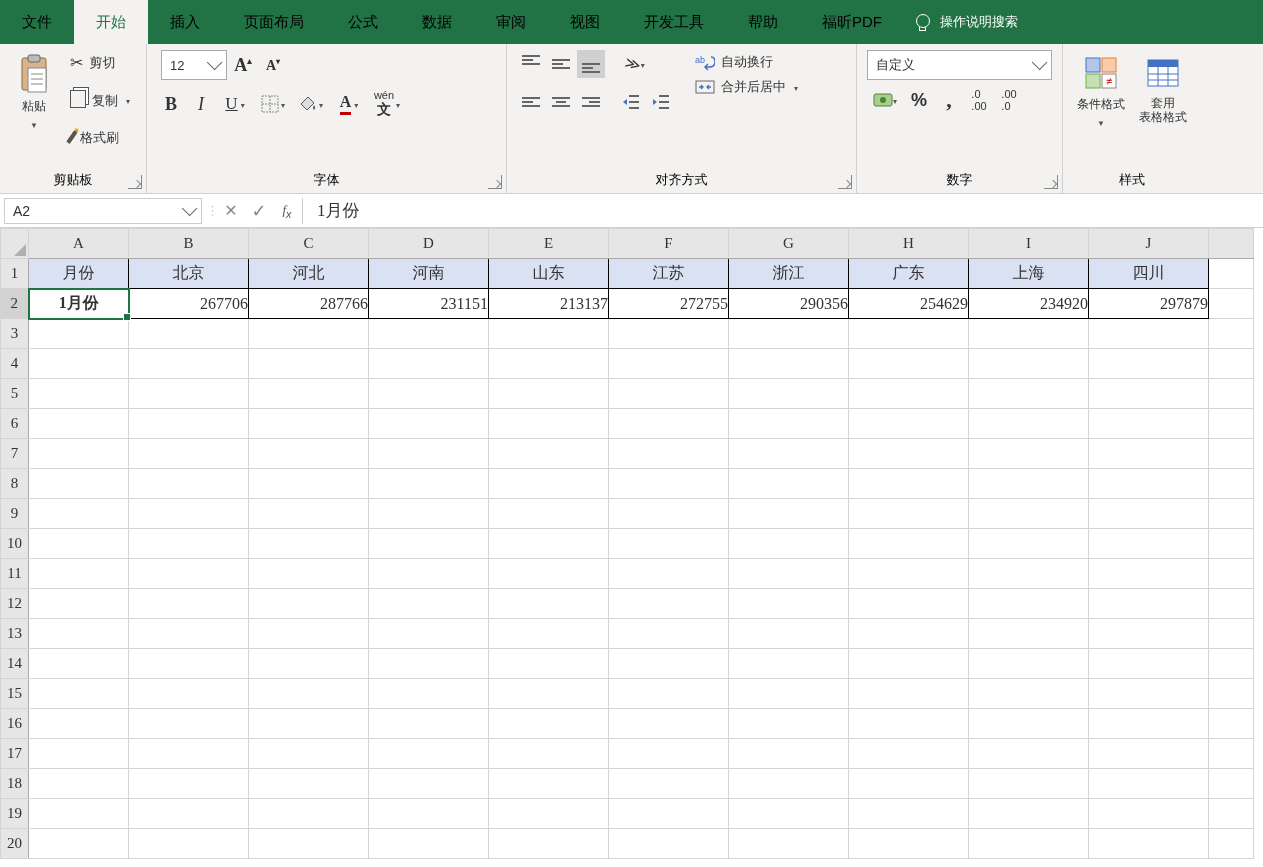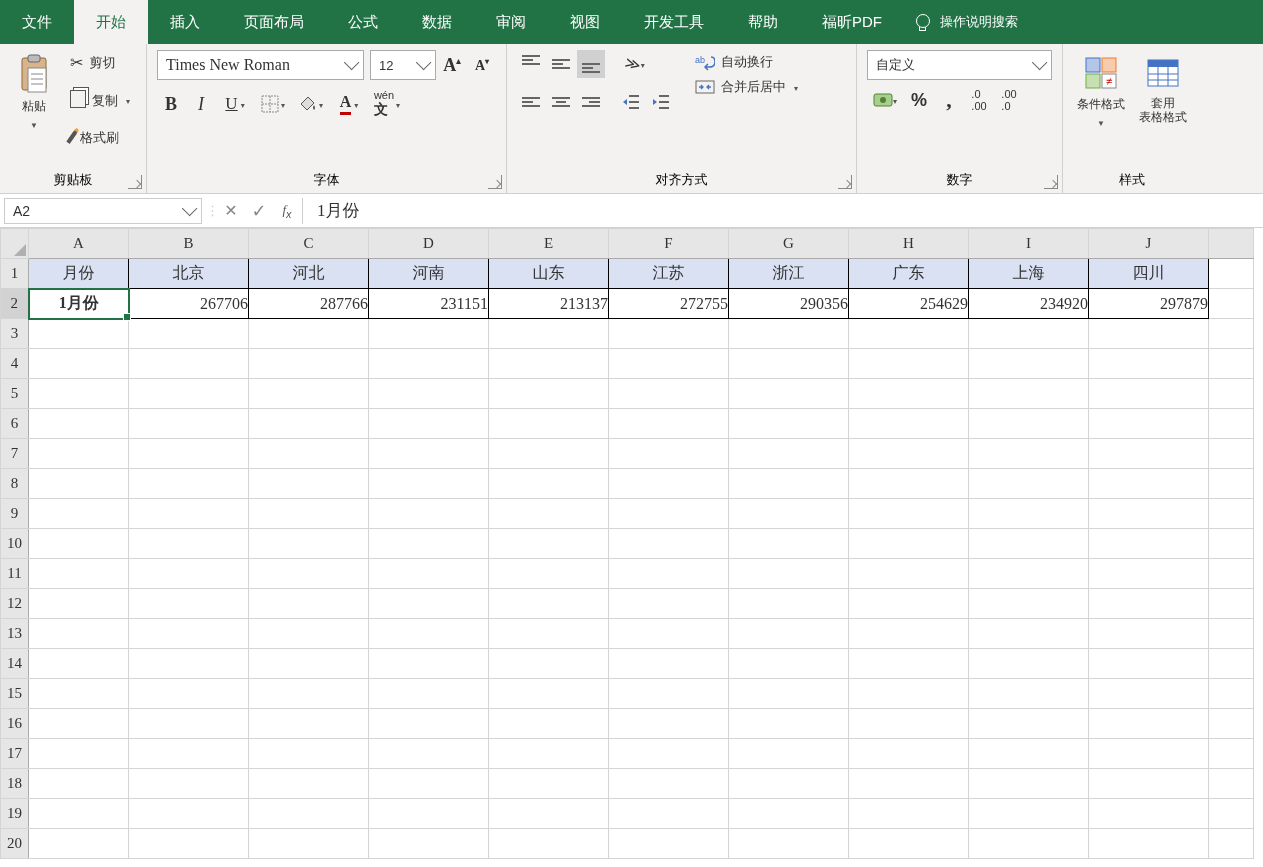--- a/index.html
+++ b/index.html
@@ -1,18 +1,18 @@
 <!DOCTYPE html>
 <html><head>
 <meta charset="utf-8">
 <style>
 *{box-sizing:border-box;margin:0;padding:0;font-family:"Microsoft YaHei","SimSun",sans-serif}
 body{background:#fff;overflow:hidden;width:1263px;height:867px;font-size:13px;color:#333}
 .ribbon-tabs{background:#217346;display:flex;height:44px;align-items:stretch}
-.tab{color:#ffffff;padding:0 22px;display:flex;align-items:center;font-size:15px;cursor:pointer}
+.tab{color:#000000;padding:0 22px;display:flex;align-items:center;font-size:15px;cursor:pointer}
 .tab.active{background:#f3f2f1;color:#217346}
 .tell-me{display:flex;align-items:center;color:#fff;padding:0 10px}
 .bulb{width:18px;height:18px;margin-right:8px;position:relative}
 .bulb:before{content:"";position:absolute;width:12px;height:12px;border:1.5px solid #fff;border-radius:50%;top:1px;left:2px}
 .bulb:after{content:"";position:absolute;width:5px;height:3px;border:1.5px solid #fff;border-top:none;bottom:0;left:5px}
 .ribbon{background:#f3f2f1;border-bottom:1px solid #d0d0d0;display:flex;height:150px}
 .group{border-right:1px solid #d0d0d0;padding:6px 10px 2px;display:flex;flex-direction:column;position:relative}
 .group-body{flex:1;display:flex;align-items:flex-start;gap:6px}
 .group-label{text-align:center;font-size:13px;color:#000000;padding:4px 0 2px}
 .launcher{position:absolute;right:4px;bottom:4px;width:14px;height:14px;border:1px solid #888;border-top:none;border-left:none;cursor:pointer}
@@ -121,24 +121,20 @@
           </div>
       </div>
     </div>
     <div class="group-label">剪贴板</div>
     <div class="launcher"></div>
   </div>
 
   <div class="group" style="min-width:360px">
     <div class="group-body" style="flex-direction:column;gap:10px;width:100%">
       <div class="row" style="width:100%">
-        <div class="sel" style="flex:1">
-            <span style="font-family:'Times New Roman';font-size:16px">Times New Roman</span>
-            <span class="arr"></span>
-          </div>
         <div class="sel" style="width:66px;margin-left:4px">
             <span>12</span>
             <span class="arr"></span>
           </div>
         <div class="icon-btn">
             <span class="A-ic" style="font-size:18px">A<sup style="font-size:9px">▴</sup></span>
           </div>
         <div class="icon-btn">
             <span class="A-ic" style="font-size:14px">A<sup style="font-size:8px">▾</sup></span>
           </div>
@@ -169,21 +165,21 @@
                 <path d="M15 10 Q17 13 15 15 Q13 13 15 10" fill="#555"></path>
               </svg>
             </span>
             <span class="dd" style="margin-left:2px">▾</span>
           </div>
         <div class="icon-btn w">
             <span class="A-ic underline-red" style="font-size:16px">A</span>
             <span class="dd" style="margin-left:3px">▾</span>
           </div>
         <div class="icon-btn w">
-            <span style="font-size:11px;text-align:left"><span>wén</span><br><b style="font-size:14px">文</b></span>
+            <span style="font-size:11px;text-align:center"><span>wén</span><br><b style="font-size:14px">文</b></span>
             <span class="dd" style="margin-left:2px">▾</span>
           </div>
       </div>
     </div>
     <div class="group-label">字体</div>
     <div class="launcher"></div>
   </div>
 
   <div class="group" style="min-width:350px">
     <div class="group-body">

